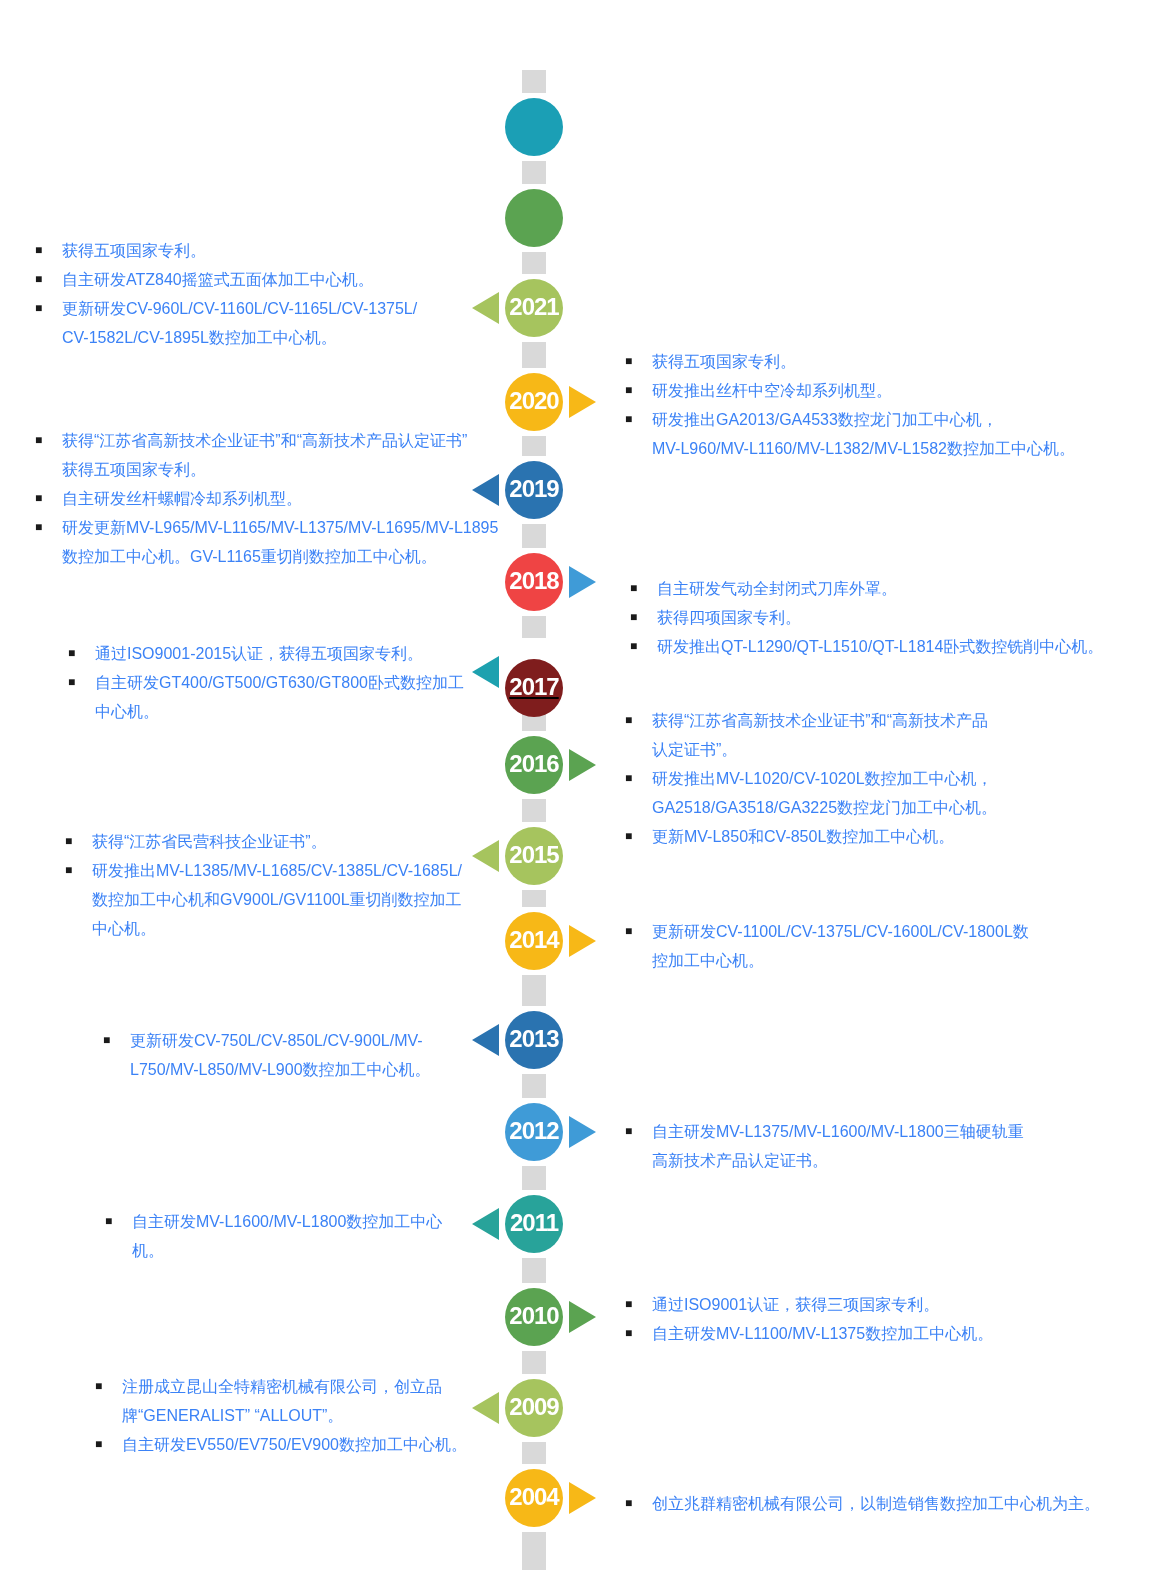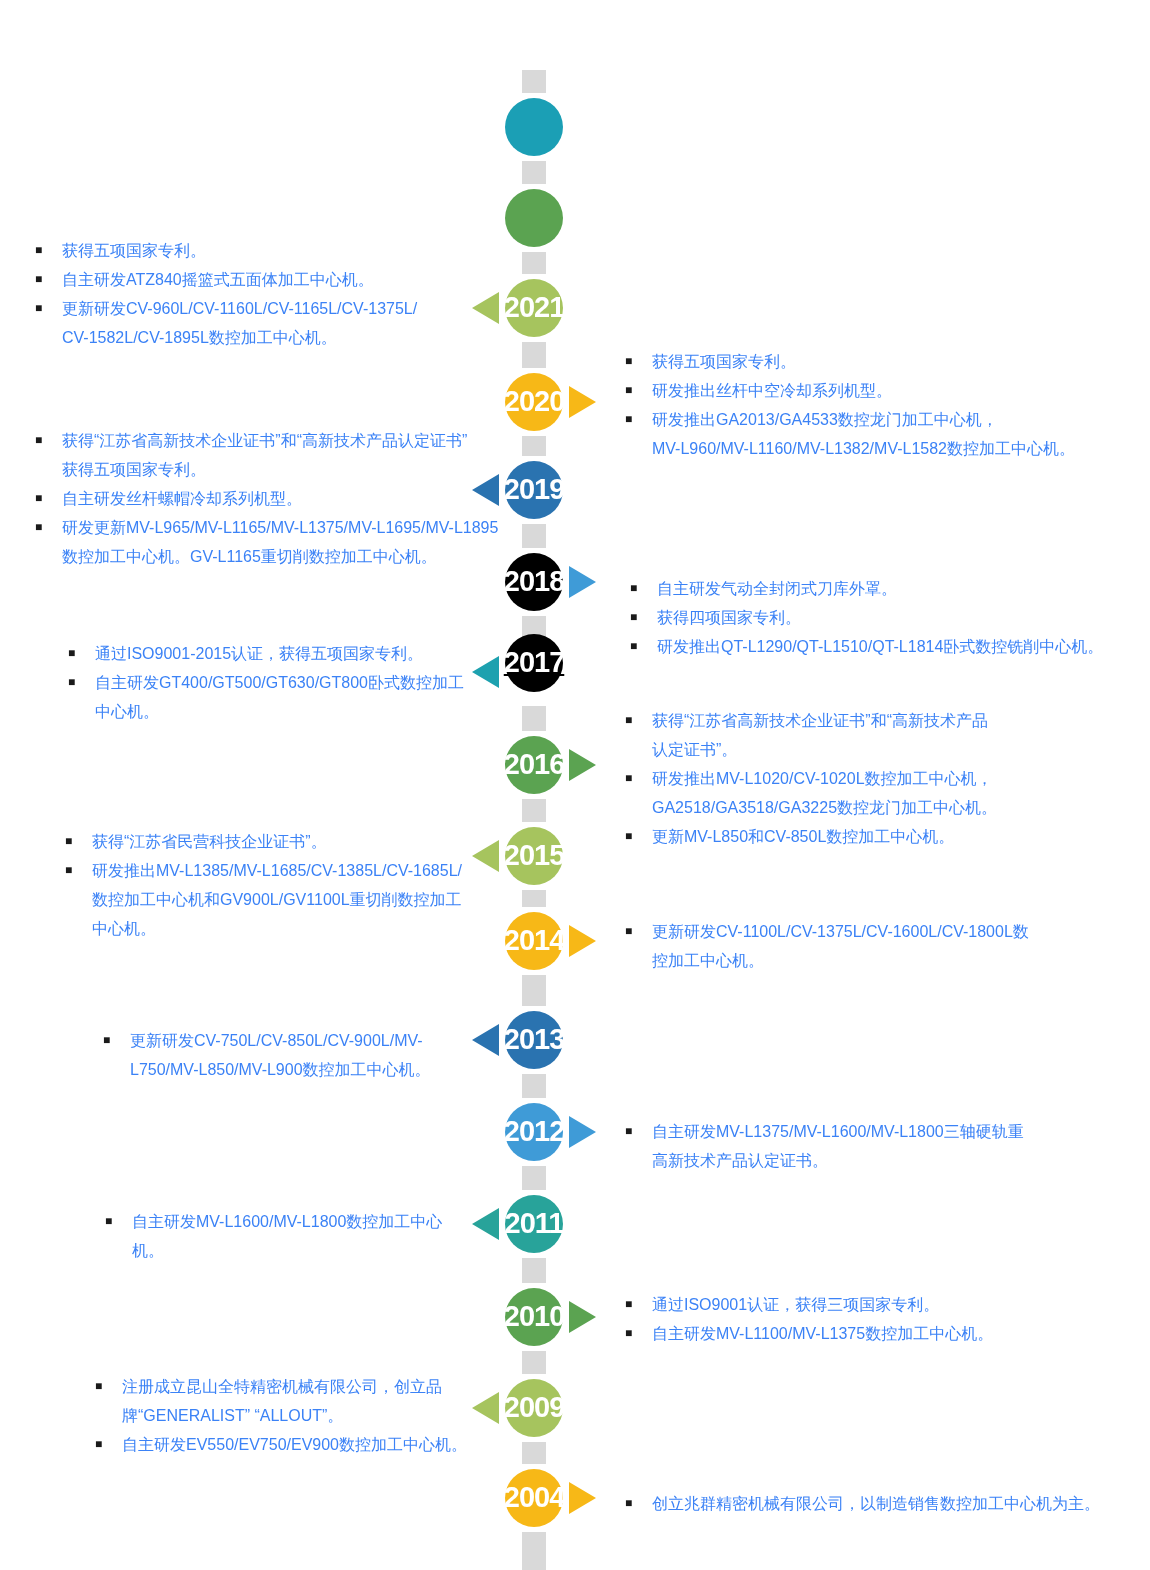--- a/index.html
+++ b/index.html
@@ -22,21 +22,21 @@
     left: 505px;
     width: 58px;
     height: 58px;
     border-radius: 50%;
     display: flex;
     align-items: center;
     justify-content: center;
   }
   .node .year {
     color: #ffffff;
-    font-size: 29px;
+    font-size: 24px;
     font-weight: 700;
     letter-spacing: -1px;
     line-height: 1;
     transform: translateY(-1px);
   }
   .arrow {
     position: absolute;
     width: 0;
     height: 0;
     border-top: 16px solid transparent;
@@ -118,32 +118,32 @@
     <div class="arrow" style="top: 474px; left: 472px; border-right: 27px solid rgb(42, 115, 176);"></div>
     <div class="block" style="top: 426px; left: 35px; width: 480px;">
       <ul>
         <li>获得“江苏省高新技术企业证书”和“高新技术产品认定证书”
 获得五项国家专利。</li>
         <li>自主研发丝杆螺帽冷却系列机型。</li>
         <li>研发更新MV-L965/MV-L1165/MV-L1375/MV-L1695/MV-L1895
 数控加工中心机。GV-L1165重切削数控加工中心机。</li>
       </ul>
     </div>
-    <div class="node" style="top: 553px; background: #000000;">
+    <div class="node" style="top: 553px; background: #ef4444;">
       <span class="year">2018</span>
     </div>
     <div class="arrow" style="top: 566px; left: 569px; border-left: 27px solid rgb(63, 155, 215);"></div>
     <div class="block" style="top: 574px; left: 630px; width: 505px;">
       <ul>
         <li>自主研发气动全封闭式刀库外罩。</li>
         <li>获得四项国家专利。</li>
         <li>研发推出QT-L1290/QT-L1510/QT-L1814卧式数控铣削中心机。</li>
       </ul>
     </div>
-    <div class="node" style="top: 634px; background: #000000; text-decoration: underline;">
+    <div class="node" style="top: 659px; background: #7f1d1d; text-decoration: underline;">
       <span class="year">2017</span>
     </div>
     <div class="arrow" style="top: 656px; left: 472px; border-right: 27px solid rgb(29, 161, 175);"></div>
     <div class="block" style="top: 639px; left: 68px; width: 432px;">
       <ul>
         <li>通过ISO9001-2015认证，获得五项国家专利。</li>
         <li>自主研发GT400/GT500/GT630/GT800卧式数控加工
 中心机。</li>
       </ul>
     </div>

